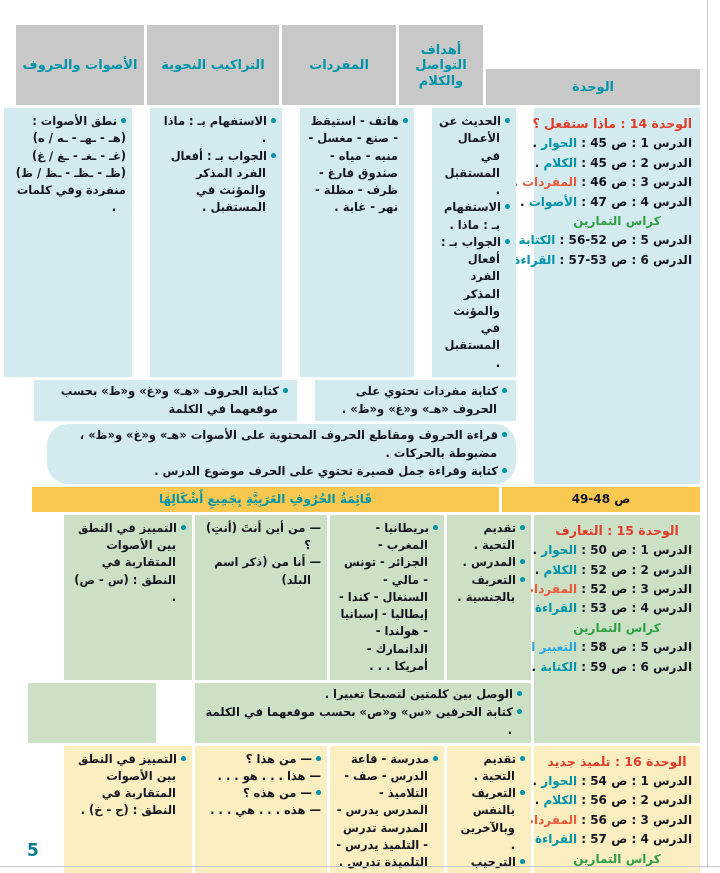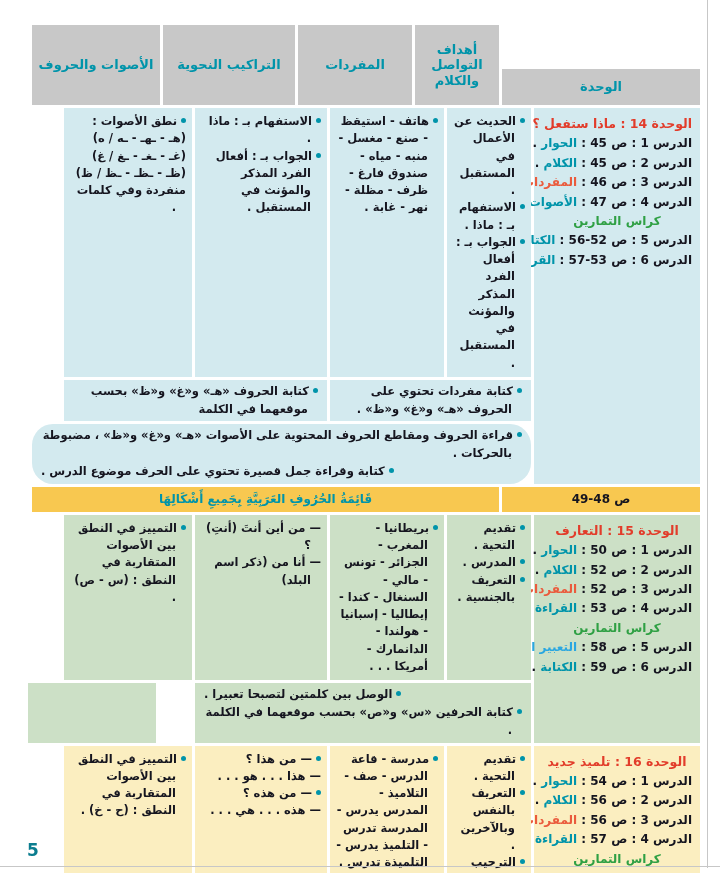--- a/index.html
+++ b/index.html
@@ -10,21 +10,21 @@
     color:var(--ink,#15151f);
   }
   .page{position:relative;width:720px;height:873px;overflow:hidden;direction:rtl;background:#fff;}
   .scan-edge-v{position:absolute;top:0;bottom:5px;left:707px;width:1px;background:#c7c7c7;}
   .scan-edge-h{position:absolute;left:0;right:0;bottom:6px;height:1px;background:#c7c7c7;}
 
   .toc-table{position:absolute;top:25px;right:20px;width:668px;display:flex;flex-direction:column;gap:3px;}
   .row{display:flex;gap:3px;}
 
   
-  .unit-col{width:198px;flex:none;margin-top:44px;}
+  .unit-col{width:214px;flex:none;margin-top:44px;}
   .col-goals{width:84px;flex:none;}
   .col-vocab{width:114px;flex:none;}
   .col-grammar{width:132px;flex:none;}
   .col-sounds{width:128px;flex:none;}
   .w-vg{width:201px;flex:none;}
   .w-gs{width:263px;flex:none;}
   .w-ggv{width:336px;flex:none;}
   .w-s{width:128px;flex:none;}
   .w-all{flex:1;border-radius:21px;}
 
@@ -33,23 +33,23 @@
     display:flex;align-items:center;justify-content:center;text-align:center;
     min-height:36px;font-size:13px;line-height:1.2;padding:8px 2px;box-sizing:border-box;
   }
 
   .unit-block{display:flex;gap:3px;align-items:stretch;}
   .unit-cell{width:166px;flex:none;box-sizing:border-box;padding:5px 8px;}
   .left{flex:1;display:flex;flex-direction:column;gap:3px;min-width:0;}
   .main{display:flex;gap:3px;flex:1;}
   .cell{box-sizing:border-box;padding:5px 6px;font-size:11.5px;line-height:1.5;}
   .band{display:flex;gap:3px;}
-  .bcell{box-sizing:border-box;padding:3px 9px;font-size:11.5px;line-height:1.55;display:flex;flex-direction:column;justify-content:center;align-items:flex-end;}
-
-  .theme-blue  .unit-cell,.theme-blue  .cell,.theme-blue  .bcell{background:var(--blueBg,#d3eaef);}
+  .bcell{box-sizing:border-box;padding:3px 9px;font-size:11.5px;line-height:1.55;display:flex;flex-direction:column;justify-content:center;}
+
+  .theme-blue  .unit-cell,.theme-blue  .cell,.theme-blue  .bcell{background:var(--blueBg,#d3eaef);margin-left:15px;}
   .theme-green .unit-cell,.theme-green .cell,.theme-green .bcell{background:var(--greenBg,#cce0c6);}
   .theme-yellow .unit-cell,.theme-yellow .cell{background:var(--yellowBg,#fbeec0);}
 
   .u14-main{min-height:96px;}
   .u15-main{min-height:100px;}
   .u16-main{min-height:98px;}
   .u14-band0{min-height:40px;}
   .u14-band1{min-height:44px;}
   .u15-band .bcell{min-height:44px;margin-left:36px;}
 

